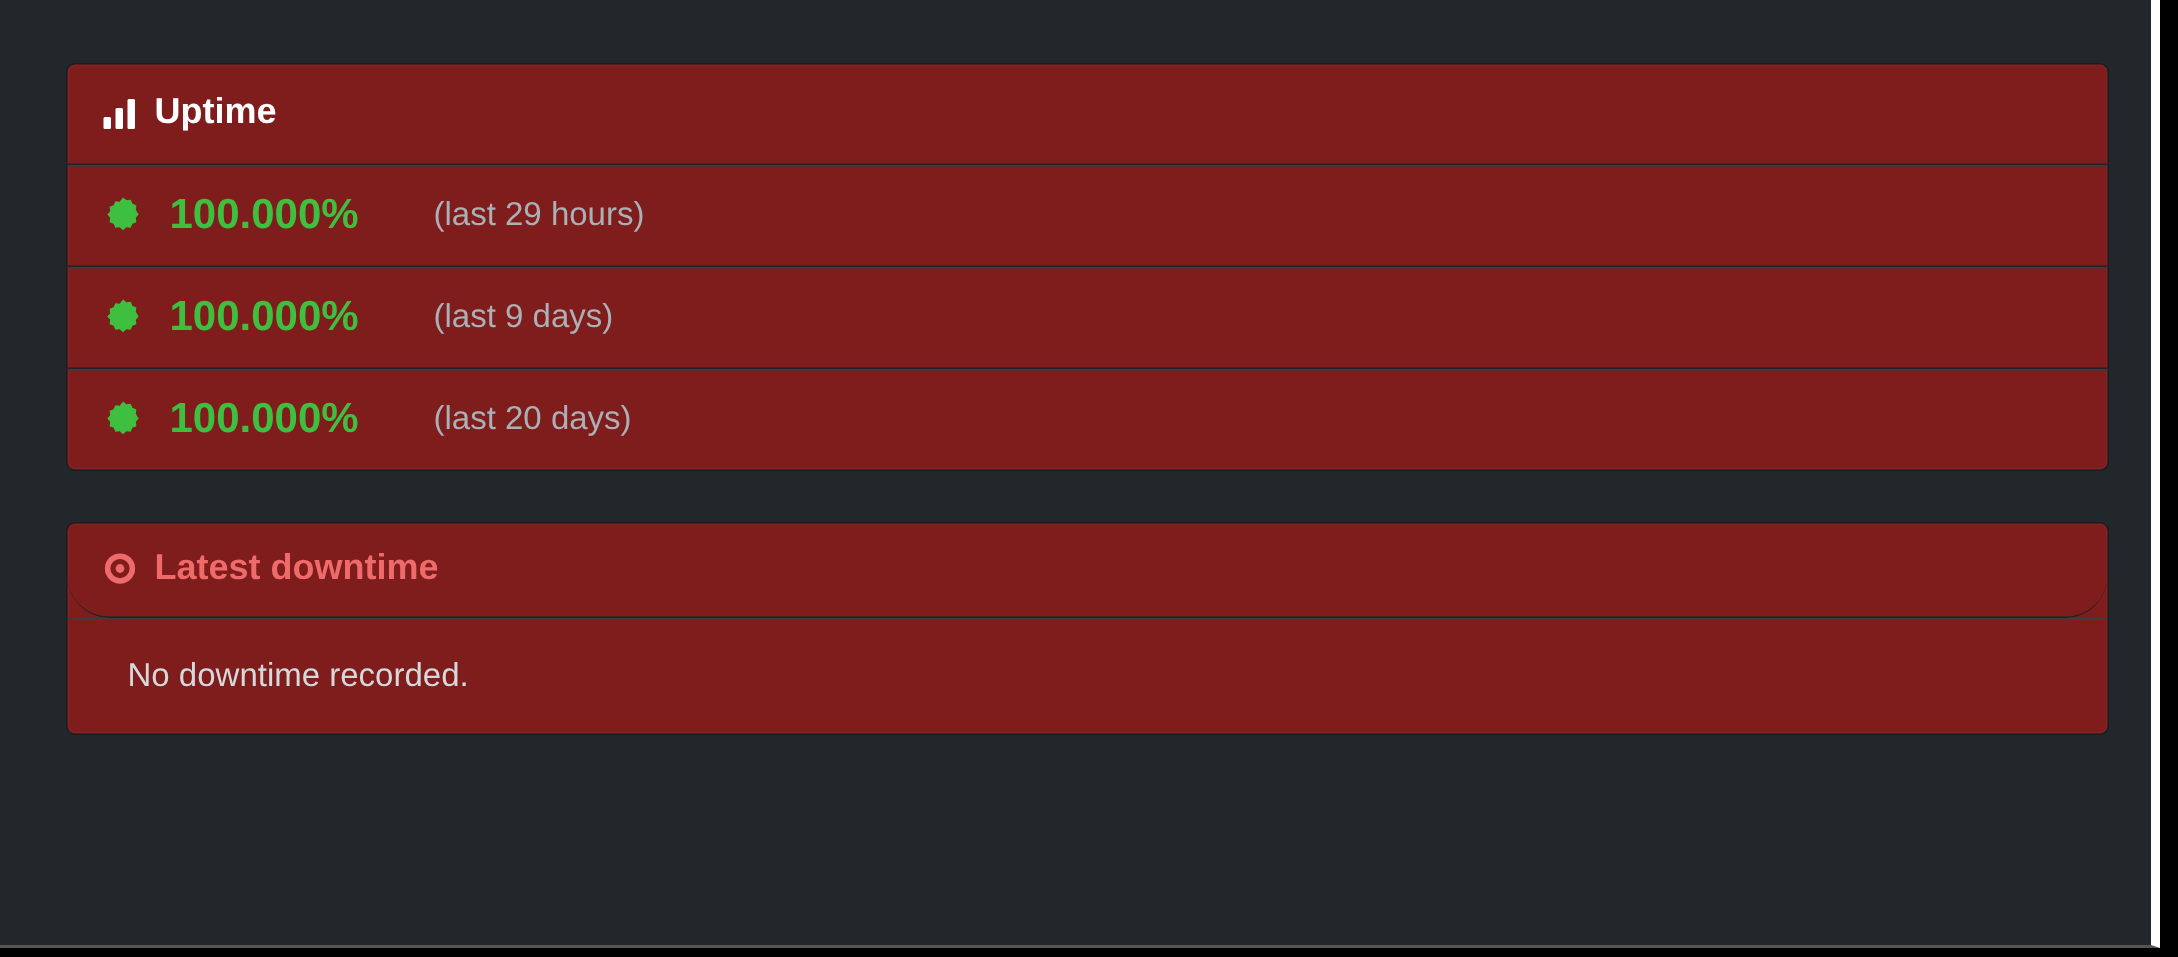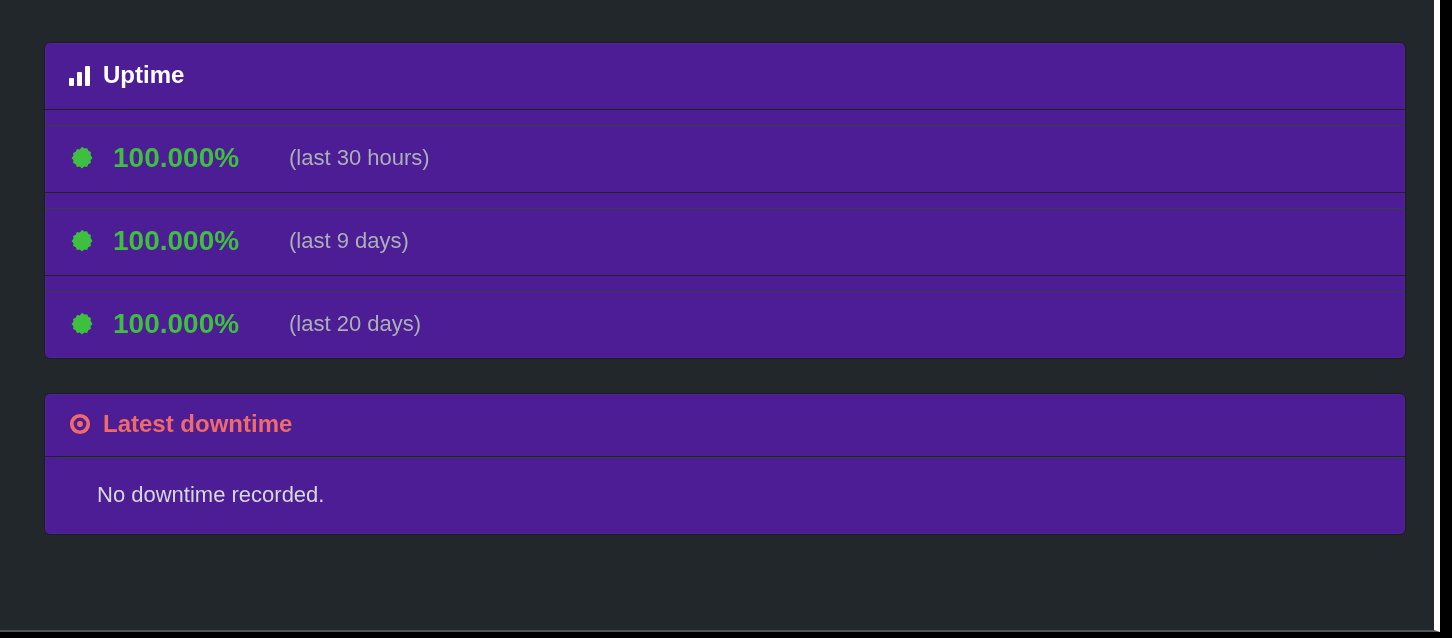--- a/index.html
+++ b/index.html
@@ -18,39 +18,40 @@
     height: 632px;
     background: #22272b;
     border-right: 6px solid #fff;
     border-bottom: 2px solid #555;
     position: relative;
     padding: 0 28px 0 44px;
   }
 
   
   .panel {
-    background: #4c1d95;
+    background: #7f1d1d;
     border: 1px solid #1a1d20;
     border-radius: 6px;
     box-shadow: inset 0 0 0 1px rgba(255,255,255,0.03);
     overflow: hidden;
   }
   .panel + .panel { margin-top: 34px; }
 
   .uptime-panel { margin-top: 42px; }
 
   .panel-header {
     display: flex;
     align-items: center;
     gap: 12px;
     padding: 18px 24px 20px 24px;
     border-bottom: 1px solid #1f2326;
   }
   .downtime-header {
     padding: 16px 24px 18px 24px;
+    border-radius: 28px;
   }
   .panel-title {
     font-size: 24px;
     font-weight: 700;
     color: #fff;
   }
   .downtime-title {
     font-size: 24px;
     font-weight: 700;
     color: #ef6a6a;
@@ -59,42 +60,40 @@
     padding: 0;
   }
 
   .row {
     display: flex;
     align-items: center;
     gap: 18px;
     padding: 16px 24px 18px 24px;
     border-top: 1px solid #373e44;
     border-bottom: 1px solid #1f2326;
-    margin-top: 15px;
   }
   .row:first-child { border-top: 1px solid #373e44; }
   .row:last-child { border-bottom: none; }
 
   .row .value {
     font-size: 28px;
     font-weight: 700;
     color: #3fbf3f;
     min-width: 158px;
   }
   .row .period {
     font-size: 22px;
     color: #aab0b5;
   }
 
   .downtime-body {
     padding: 24px 24px 26px 40px;
     font-size: 22px;
     color: #d6d9db;
     border-top: 1px solid #373e44;
-    margin-left: 12px;
   }
 
   
   .icon-bars {
     width: 22px; height: 22px;
     display: inline-flex; align-items: flex-end; gap: 3px;
   }
   .icon-bars span {
     display: block; width: 5px; background: #fff; border-radius: 1px;
   }
@@ -132,21 +131,21 @@
     <div class="panel-body">
 
       <div class="row">
         <span class="icon-seal">
           <svg viewBox="0 0 24 24">
               <path fill="#3fbf3f" d="M12 1.8l2 1.7 2.6-.3 1 2.4 2.4 1 .-3-.0 0-.3 2.6 1.7 2-1.7 2 .3 2.6-2.4 1-1 2.4-2.6-.3-2 1.7-2-1.7-2.6.3-1-2.4-2.4-1 .3-2.6L1.8 12l1.7-2-.3-2.6 2.4-1 1-2.4 2.6.3z" transform="scale(1)"></path>
               <path fill="#3fbf3f" d="M12 1.5l2.05 1.75 2.67-.34 1.03 2.48 2.48 1.03-.34 2.67L21.64 12l-1.75 2.05.34 2.67-2.48 1.03-1.03 2.48-2.67-.34L12 21.64l-2.05-1.75-2.67.34-1.03-2.48-2.48-1.03.34-2.67L2.36 12l1.75-2.05-.34-2.67 2.48-1.03 1.03-2.48 2.67.34z"></path>
             </svg>
         </span>
         <span class="value">100.000%</span>
-        <span class="period">(last 30 hours)</span>
+        <span class="period">(last 29 hours)</span>
       </div>
 
       <div class="row">
         <span class="icon-seal">
           <svg viewBox="0 0 24 24">
               <path fill="#3fbf3f" d="M12 1.5l2.05 1.75 2.67-.34 1.03 2.48 2.48 1.03-.34 2.67L21.64 12l-1.75 2.05.34 2.67-2.48 1.03-1.03 2.48-2.67-.34L12 21.64l-2.05-1.75-2.67.34-1.03-2.48-2.48-1.03.34-2.67L2.36 12l1.75-2.05-.34-2.67 2.48-1.03 1.03-2.48 2.67.34z"></path>
             </svg>
         </span>
         <span class="value">100.000%</span>
         <span class="period">(last 9 days)</span>

